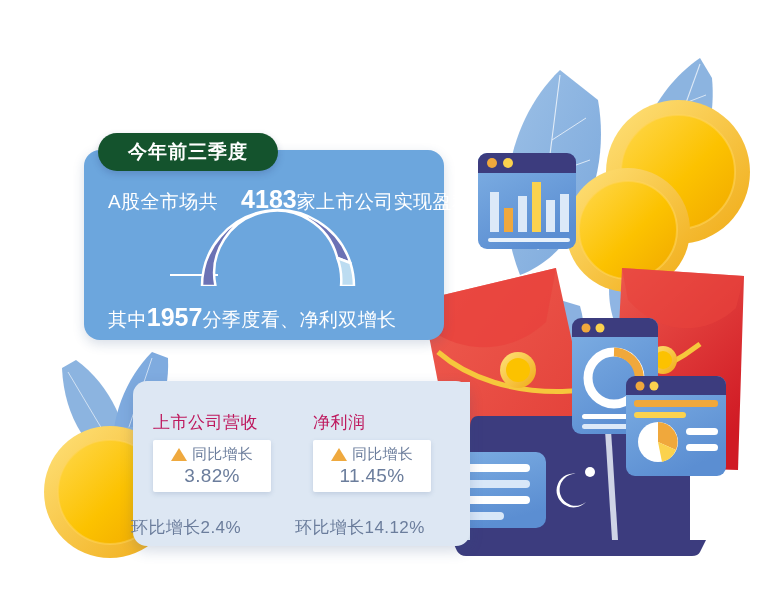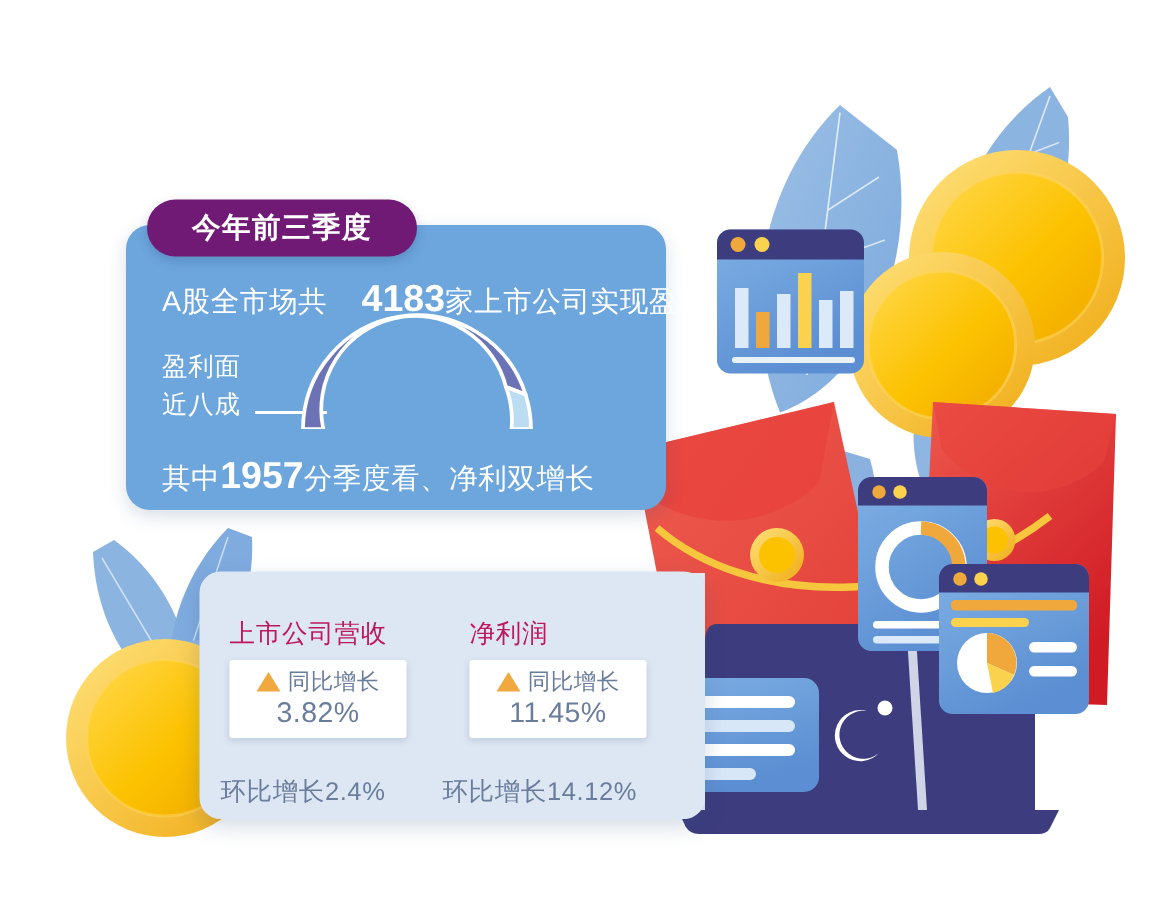--- a/index.html
+++ b/index.html
@@ -18,21 +18,21 @@
     position:absolute;left:84px;top:150px;width:360px;height:190px;
     background:#6ca6dd;border-radius:16px;
     box-shadow:0 4px 12px rgba(40,70,120,.18);
   }
   .card-top .edge-light{
     position:absolute;right:-6px;top:-4px;width:20px;height:196px;
     background:#9ec9e8;border-radius:14px;z-index:-1;
   }
   .badge-top{
     position:absolute;left:98px;top:133px;width:180px;height:38px;
-    background:#701a75;border-radius:19px;
+    background:#14532d;border-radius:19px;
     display:flex;align-items:center;justify-content:center;
     color:#ffffff;font-size:19px;font-weight:bold;letter-spacing:1px;
     box-shadow:0 3px 7px rgba(40,50,110,.22);
   }
   .line-1{
     position:absolute;left:108px;top:185px;width:330px;
     color:#ffffff;font-size:19px;letter-spacing:.4px;white-space:nowrap;
   }
   .line-1 .big{font-size:25px;font-weight:bold;letter-spacing:0;margin-left:23px;}
   .line-3{
@@ -78,21 +78,21 @@
   .pill-row{display:flex;align-items:center;gap:5px;}
   .tri{
     width:0;height:0;border-left:8px solid transparent;border-right:8px solid transparent;
     border-bottom:13px solid #efa93e;
   }
   .pill-yoy{color:#6b7d9c;font-size:15px;letter-spacing:.3px;}
   .pill-val{color:#6b7d9c;font-size:19px;letter-spacing:.3px;margin-top:1px;}
   .qoq{
     position:absolute;font-size:17px;color:#6b7d9c;letter-spacing:.4px;white-space:nowrap;
   }
-  .qoq.q1{left:147px;top:516px;}
+  .qoq.q1{left:131px;top:516px;}
   .qoq.q2{left:295px;top:516px;}
 </style>
 </head>
 <body>
 
 <div class="stage">
 
   <div class="illo">
     <svg width="768" height="599" viewBox="0 0 768 599">
       <defs>
@@ -248,24 +248,20 @@
   <div class="card-top">
     <div class="edge-light"></div>
   </div>
 
   <div class="badge-top">今年前三季度</div>
 
   <div class="line-1">
     <span>A股全市场共</span><span class="big">4183</span><span>家上市公司实现盈利</span>
   </div>
 
-  <div class="gauge-label">
-    <div>盈利面</div>
-    <div>近八成</div>
-  </div>
   <div class="gauge-connector"></div>
 
   <div class="gauge">
     <svg width="160" height="78" viewBox="0 0 160 78">
 
       <path d="M4 78 L4 76 A76 76 0 0 1 151.6 53.6 L139.2 48.6 A63 63 0 0 0 17 78 Z" fill="none"></path>
       <path d="M4 78 A76 76 0 0 1 152.4 55.0 L139.3 50.0 A62.5 62.5 0 0 0 17.5 78 Z" fill="#6b72b5" stroke="#ffffff" stroke-width="2.5" stroke-linejoin="round"></path>
       <path d="M152.4 55.0 A76 76 0 0 1 156 78 L143 78 A62.5 62.5 0 0 0 139.3 50.0 Z" fill="#bcdcf1" stroke="#ffffff" stroke-width="2.5" stroke-linejoin="round"></path>
     </svg>
   </div>

